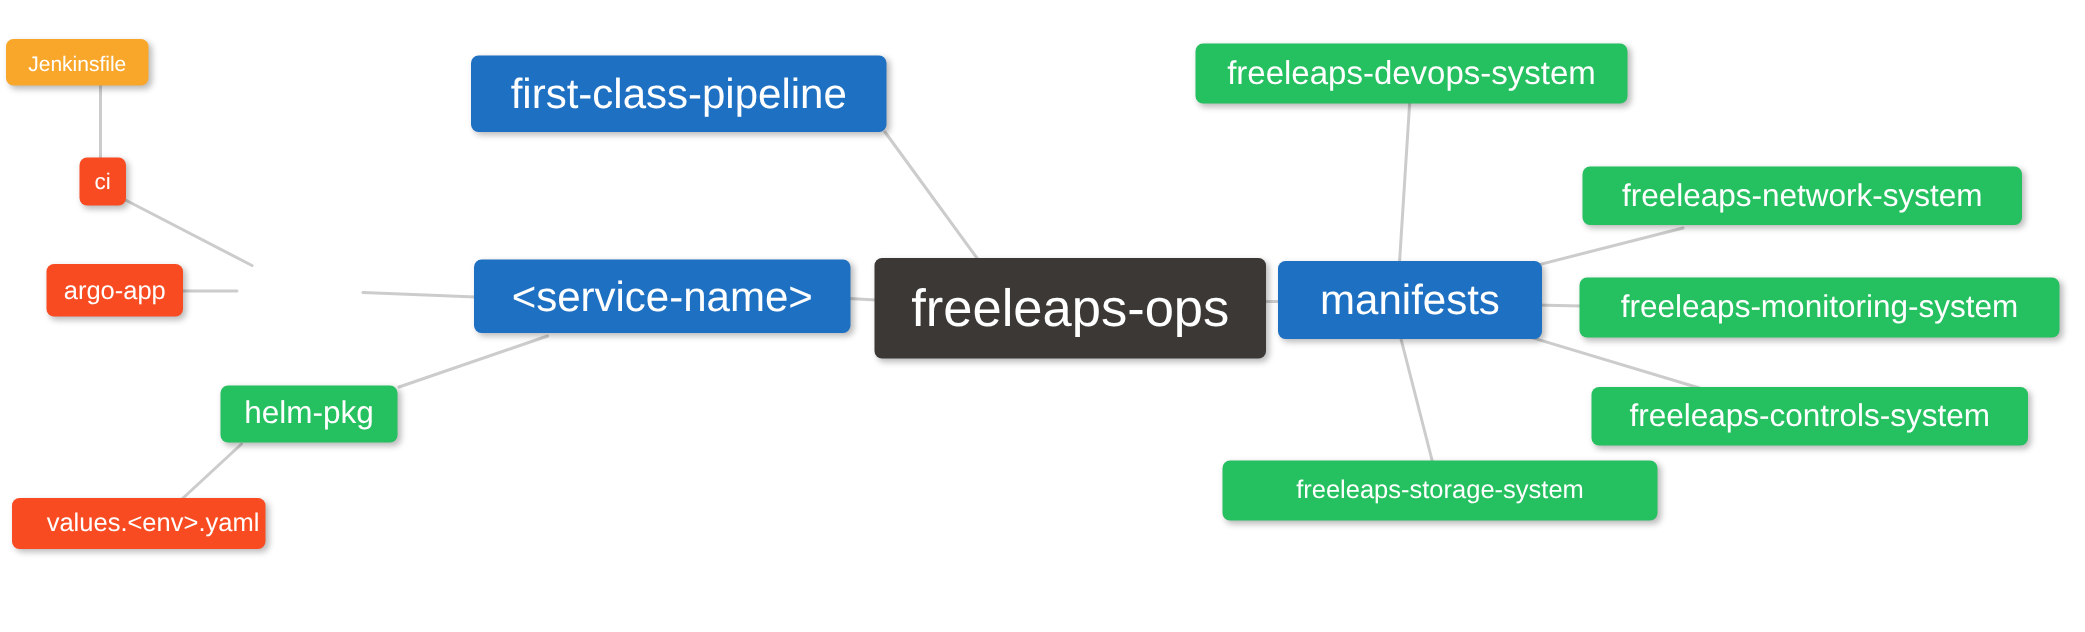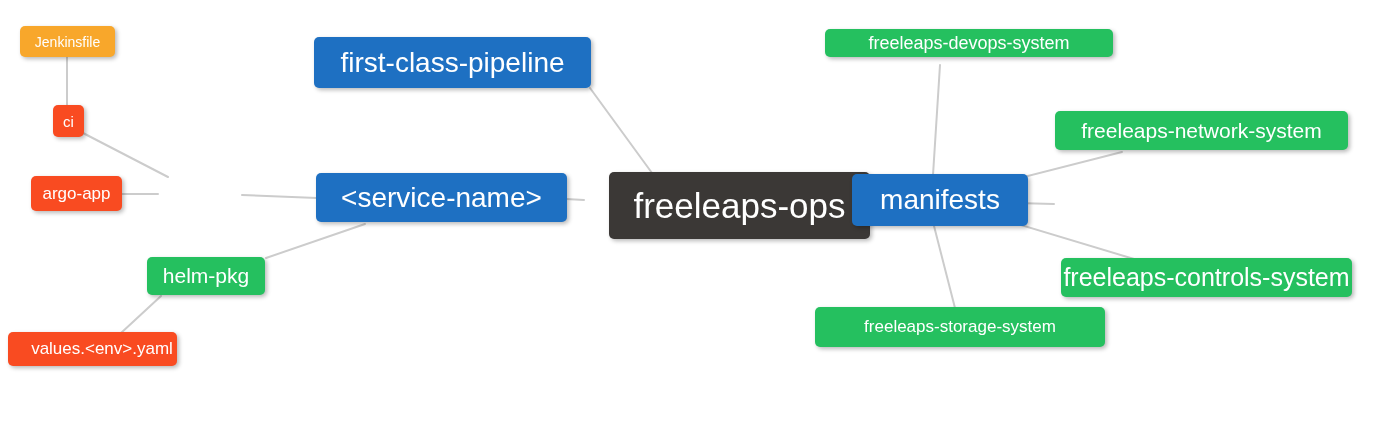--- a/index.html
+++ b/index.html
@@ -59,41 +59,42 @@
       <line x1="590" y1="88" x2="652" y2="173"></line>
       <line x1="843" y1="201" x2="853" y2="201"></line>
       <line x1="940" y1="65" x2="933" y2="175"></line>
       <line x1="1012" y1="180" x2="1122" y2="152"></line>
       <line x1="1011" y1="203" x2="1054" y2="204"></line>
       <line x1="1011" y1="222" x2="1134" y2="259"></line>
       <line x1="934" y1="226" x2="955" y2="308"></line>
     </g>
   </svg>
 
-  <div class="node orange" style="left:20px;  top:26px;  width:95px;  height:31px; font-size:14px;">Jenkinsfile</div>
+  <div class="node orange" style="left:4px;  top:26px;  width:95px;  height:31px; font-size:14px;">Jenkinsfile</div>
 
   <div class="node red" style="left:53px;  top:105px; width:31px;  height:32px; font-size:15px;">ci</div>
 
   <div class="node red" style="left:31px;  top:176px; width:91px;  height:35px; font-size:17px;">argo-app</div>
 
 
   <div class="node blue" style="left:314px; top:37px;  width:277px; height:51px; font-size:28px;">first-class-pipeline</div>
 
   <div class="node blue" style="left:316px; top:173px; width:251px; height:49px; font-size:28px;">&lt;service-name&gt;</div>
 
-  <div class="node dark" style="left:583px; top:172px; width:261px; height:67px; font-size:35px;margin-left:26px;">freeleaps-ops</div>
+  <div class="node dark" style="left:583px; top:172px; width:261px; height:67px; font-size:35px;">freeleaps-ops</div>
 
   <div class="node blue" style="left:852px; top:174px; width:176px; height:52px; font-size:28px;">manifests</div>
 
   <div class="node green" style="left:147px; top:257px; width:118px; height:38px; font-size:21px;">helm-pkg</div>
 
   <div class="node red" style="left:8px;   top:332px; width:169px; height:34px; font-size:17px;padding-left:23px;">values.&lt;env&gt;.yaml</div>
 
-  <div class="node green" style="left:797px; top:29px;  width:288px; height:28px; font-size:18px;margin-left:28px;">freeleaps-devops-system</div>
+  <div class="node green" style="left:797px; top:29px;  width:288px; height:40px; font-size:22px;">freeleaps-devops-system</div>
 
   <div class="node green" style="left:1055px;top:111px; width:293px; height:39px; font-size:21px;">freeleaps-network-system</div>
 
+  <div class="node green" style="left:1053px;top:185px; width:320px; height:40px; font-size:21px;">freeleaps-monitoring-system</div>
 
-  <div class="node green" style="left:1061px;top:258px; width:291px; height:39px; font-size:25px;">freeleaps-controls-system</div>
+  <div class="node green" style="left:1061px;top:258px; width:291px; height:39px; font-size:21px;">freeleaps-controls-system</div>
 
   <div class="node green" style="left:815px; top:307px; width:290px; height:40px; font-size:17px;">freeleaps-storage-system</div>
 
 </div>
 
 </body></html>

